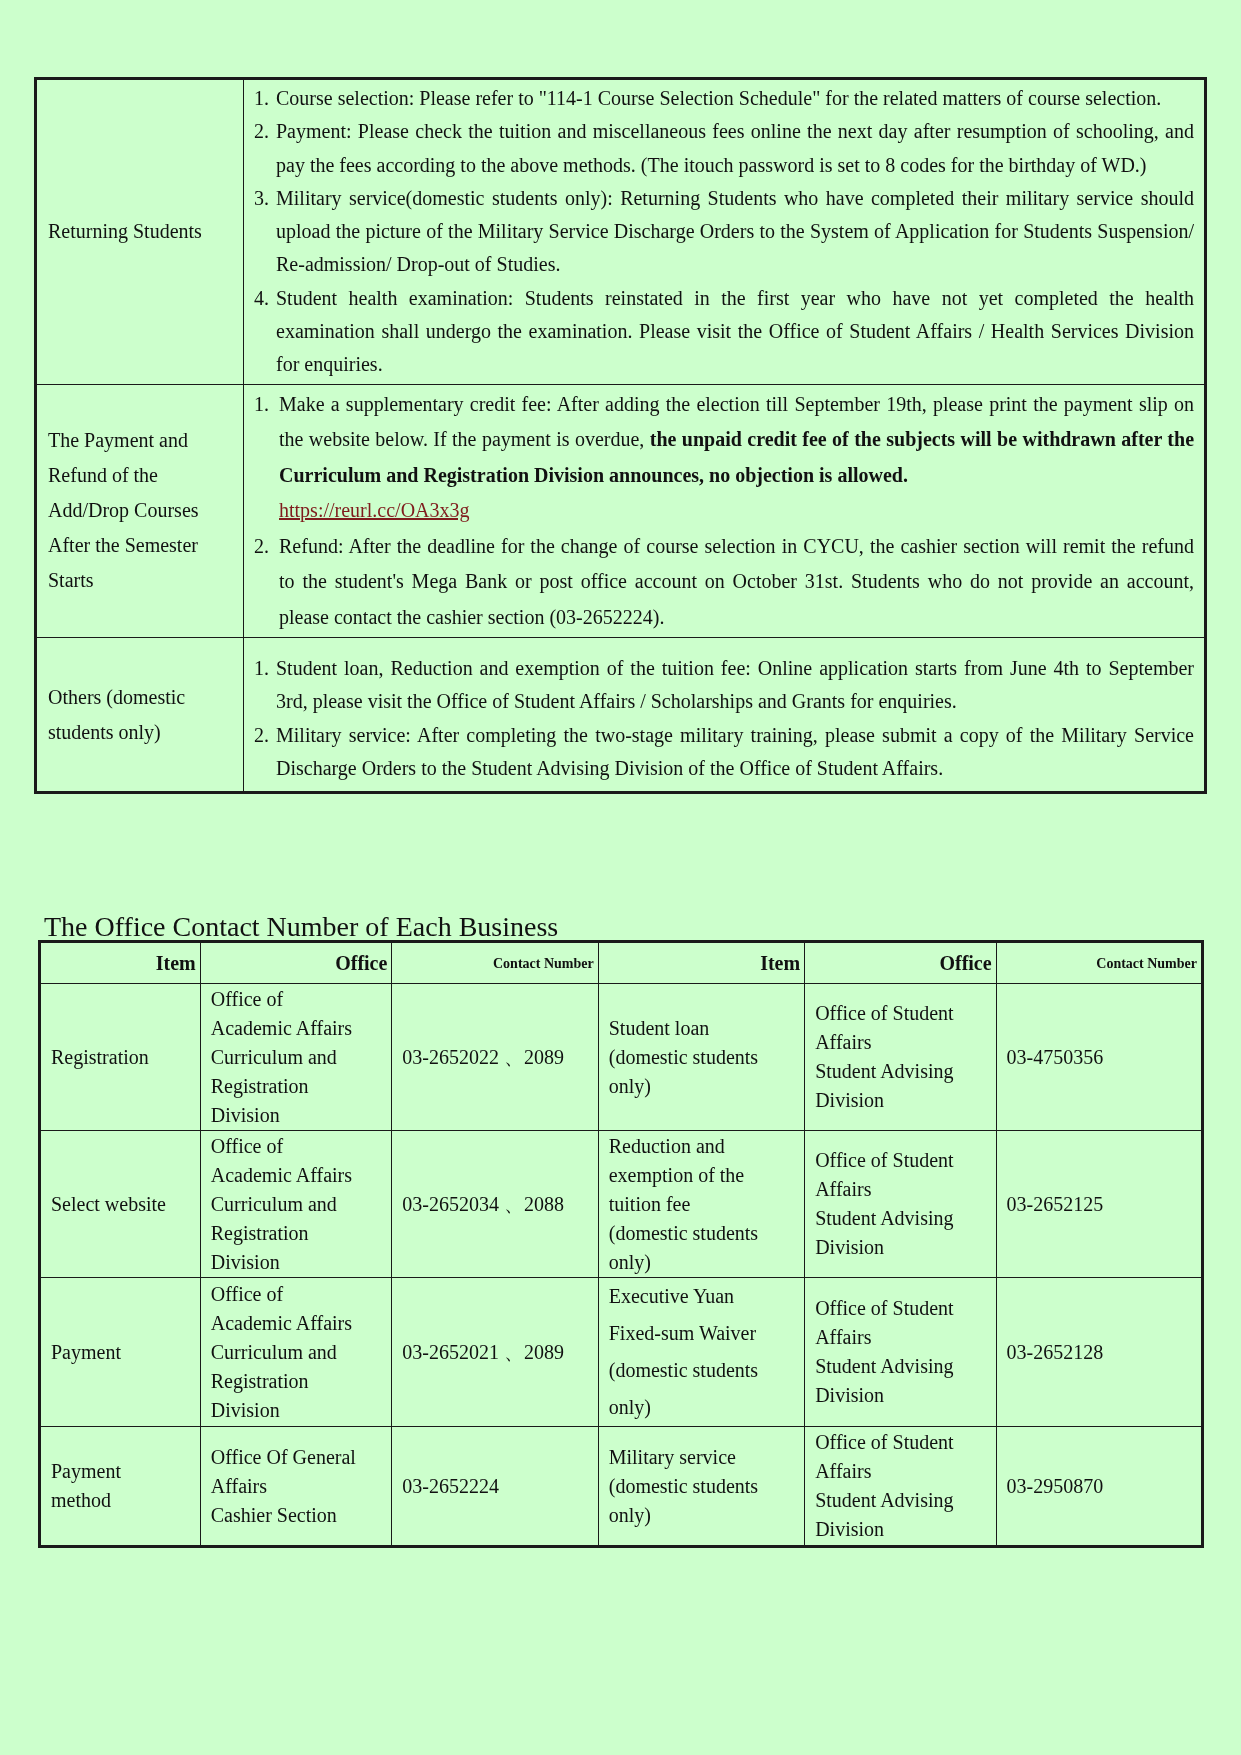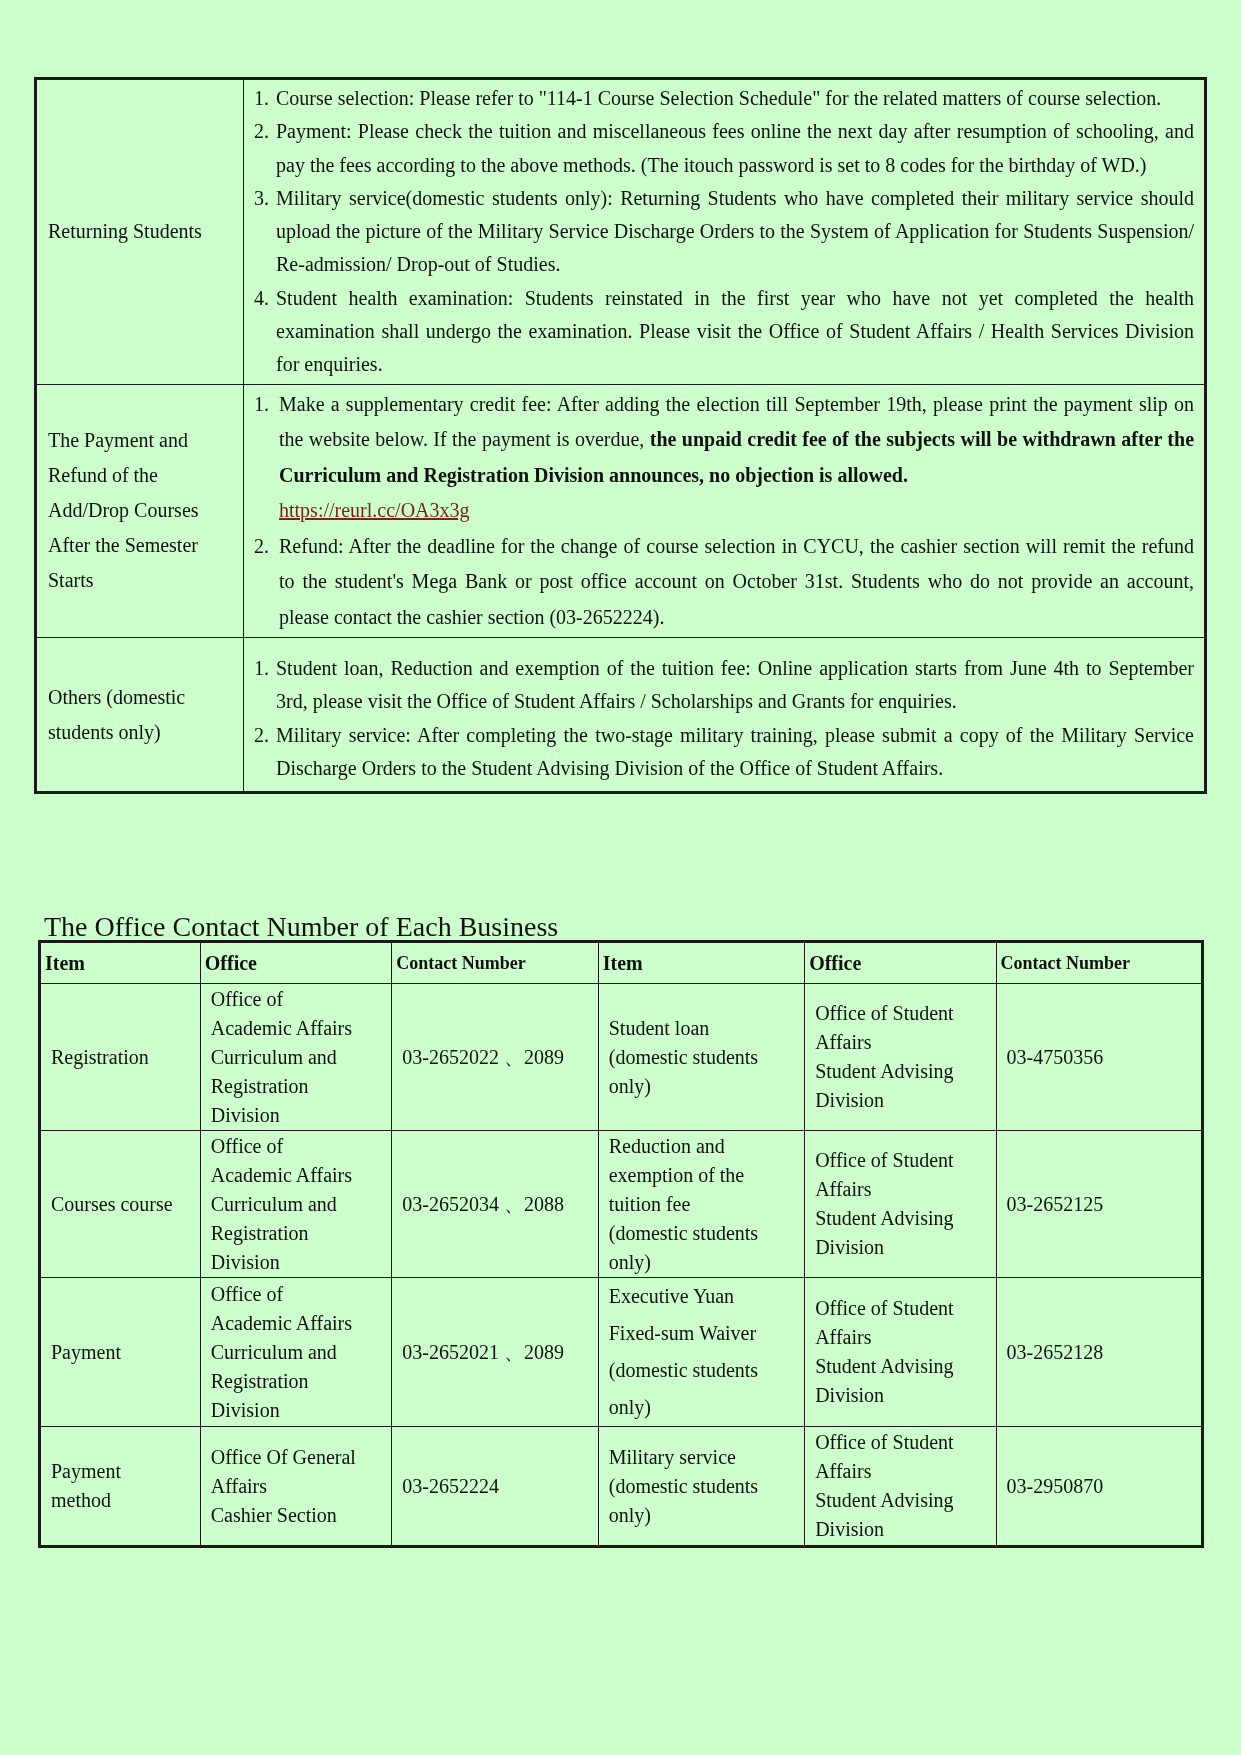--- a/index.html
+++ b/index.html
@@ -54,26 +54,26 @@
   }
   #contact-table th, #contact-table td {
     border: 1.5px solid #1a1a1a;
     font-size: 20px;
     line-height: 29px;
     vertical-align: middle;
     text-align: left;
     padding: 0 10px;
   }
   #contact-table th {
-    text-align: left;
+    text-align: right;
     height: 40px;
     font-weight: bold;
     padding: 0 4px;
   }
-  #contact-table th.big { font-size: 18px; }
+  #contact-table th.big { font-size: 14px; }
   #contact-table tr.r1 td { height: 146px; }
   #contact-table tr.r2 td { height: 146px; }
   #contact-table tr.r3 td { height: 146px; }
   #contact-table tr.r4 td { height: 118px; }
   #contact-table tr.r5 td { height: 134px; }
   .ml { white-space: pre-line; }
   .spaced { line-height: 37px !important; }
 </style>
 </head>
 <body>
@@ -167,21 +167,21 @@
     <td class="ml">Student loan
 (domestic students
 only)</td>
     <td class="ml">Office of Student
 Affairs
 Student Advising
 Division</td>
     <td>03-4750356</td>
   </tr>
   <tr class="r2">
-    <td class="ml">Courses course</td>
+    <td class="ml">Select website</td>
     <td class="ml">Office of
 Academic Affairs
 Curriculum and
 Registration
 Division</td>
     <td>03-2652034 、2088</td>
     <td class="ml">Reduction and
 exemption of the
 tuition fee
 (domestic students

